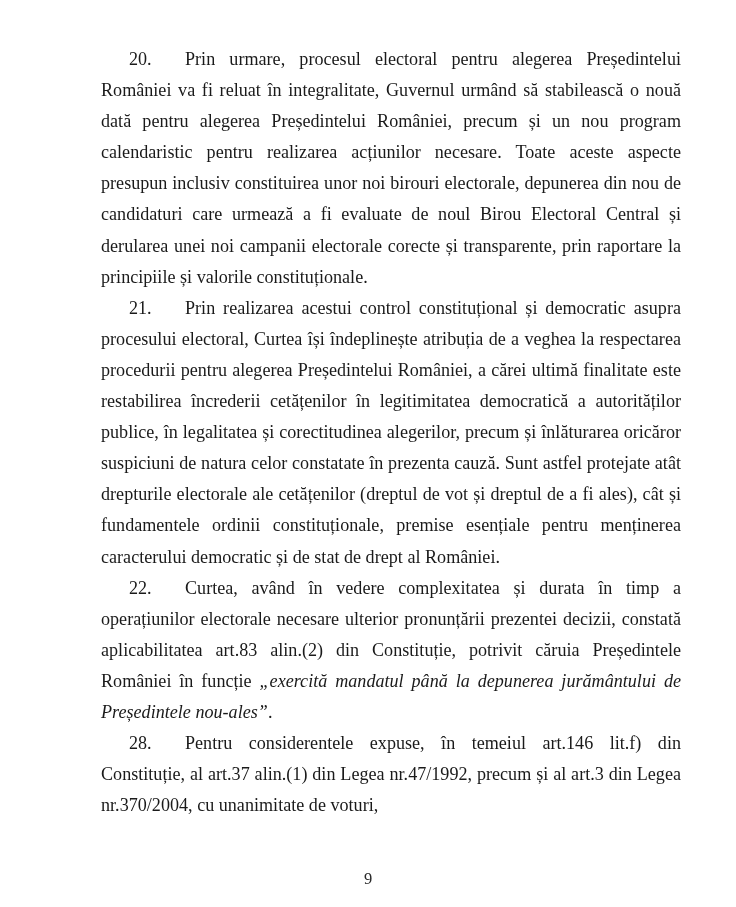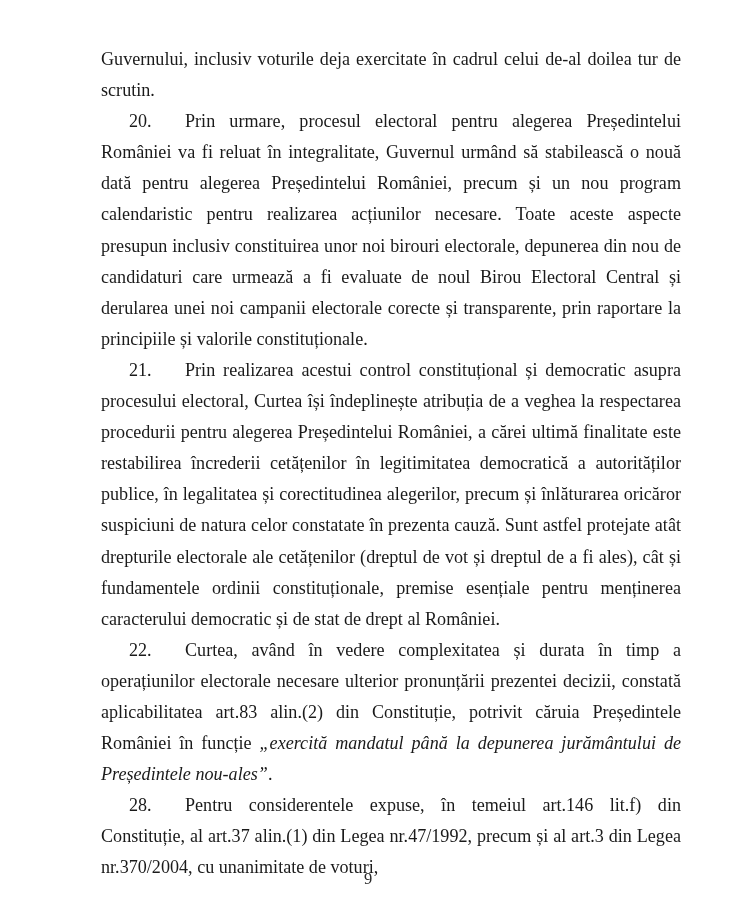--- a/index.html
+++ b/index.html
@@ -77,23 +77,20 @@
     font-family: "Liberation Serif", "DejaVu Serif", serif;
   }
 </style>
 </head>
 <body>
 
 <div class="page">
 
   <div class="text-column">
 
-    <p class="para continuation">
-      <span>Guvernului, inclusiv voturile deja exercitate în cadrul celui de-al doilea tur de scrutin.</span>
-    </p>
 
     <p class="para numbered">
       <span class="pnum">20.</span><span>Prin urmare, procesul electoral pentru alegerea Președintelui României va fi reluat în integralitate, Guvernul urmând să stabilească o nouă dată pentru alegerea Președintelui României, precum și un nou program calendaristic pentru realizarea acțiunilor necesare. Toate aceste aspecte presupun inclusiv constituirea unor noi birouri electorale, depunerea din nou de candidaturi care urmează a fi evaluate de noul Birou Electoral Central și derularea unei noi campanii electorale corecte și transparente, prin raportare la principiile și valorile constituționale.</span>
     </p>
 
     <p class="para numbered">
       <span class="pnum">21.</span><span>Prin realizarea acestui control constituțional și democratic asupra procesului electoral, Curtea își îndeplinește atribuția de a veghea la respectarea procedurii pentru alegerea Președintelui României, a cărei ultimă finalitate este restabilirea încrederii cetățenilor în legitimitatea democratică a autorităților publice, în legalitatea și corectitudinea alegerilor, precum și înlăturarea oricăror suspiciuni de natura celor constatate în prezenta cauză. Sunt astfel protejate atât drepturile electorale ale cetățenilor (dreptul de vot și dreptul de a fi ales), cât și fundamentele ordinii constituționale, premise esențiale pentru menținerea caracterului democratic și de stat de drept al României.</span>
     </p>
 
     <p class="para numbered">

